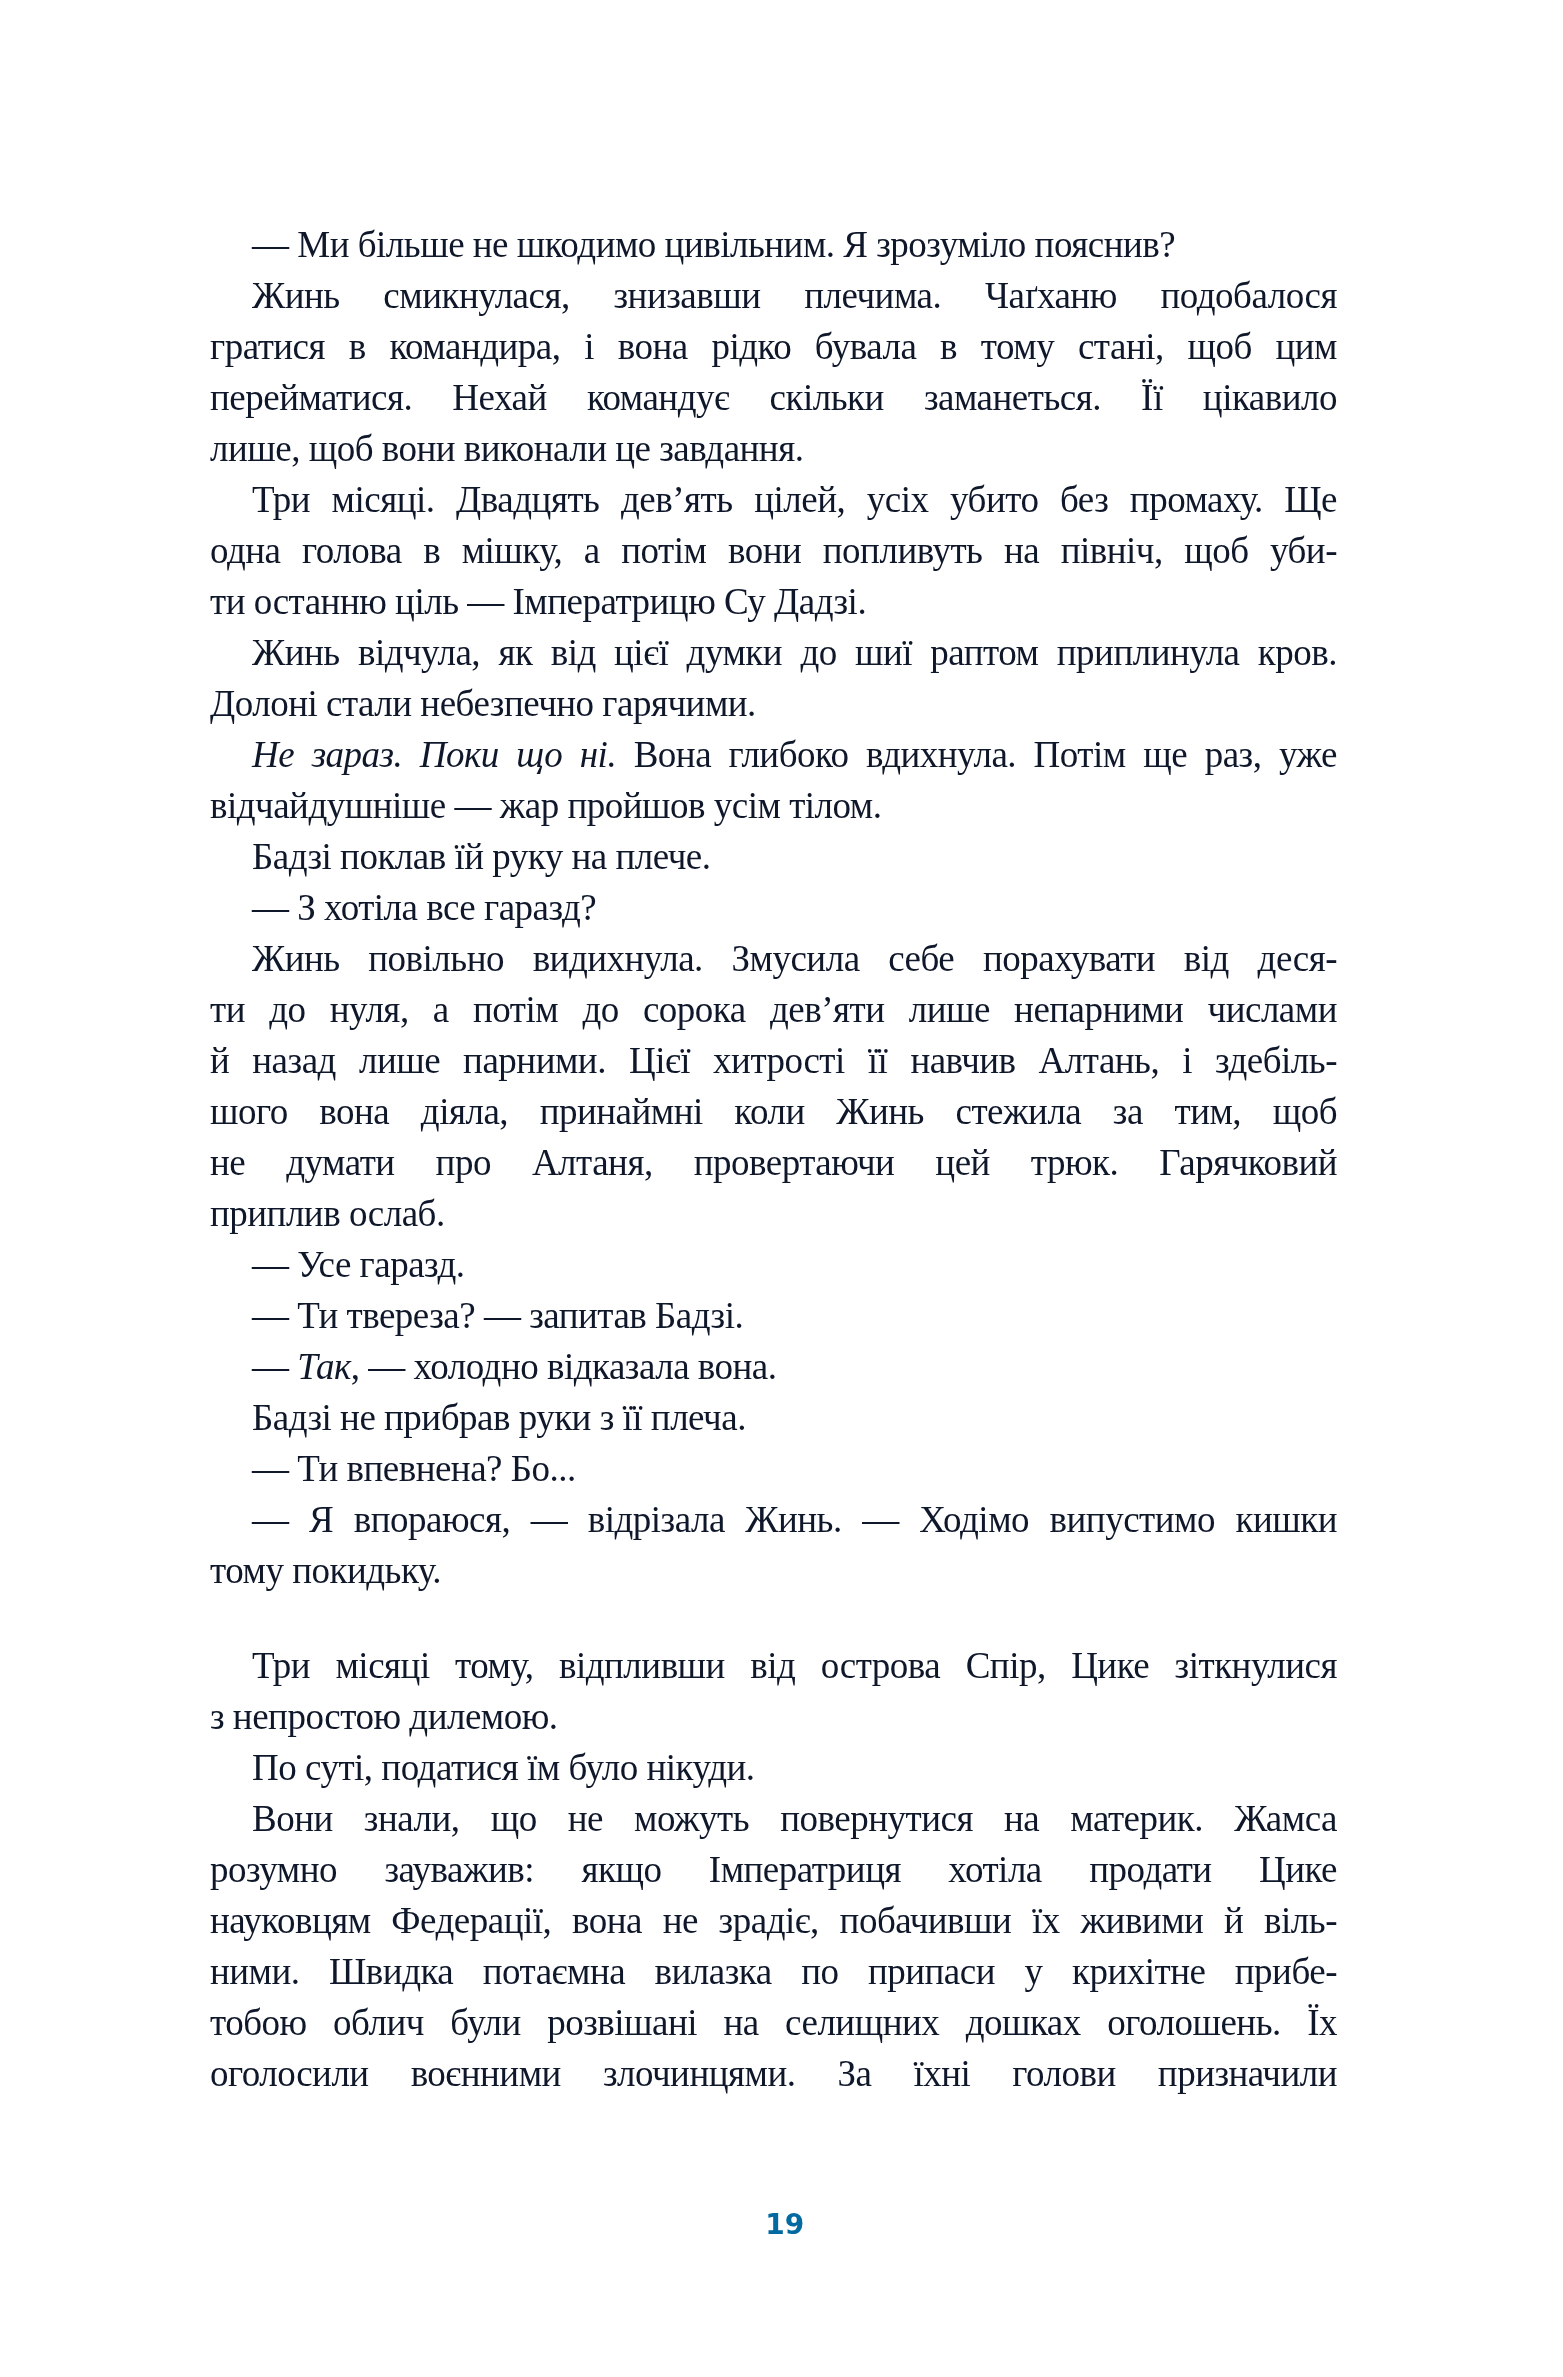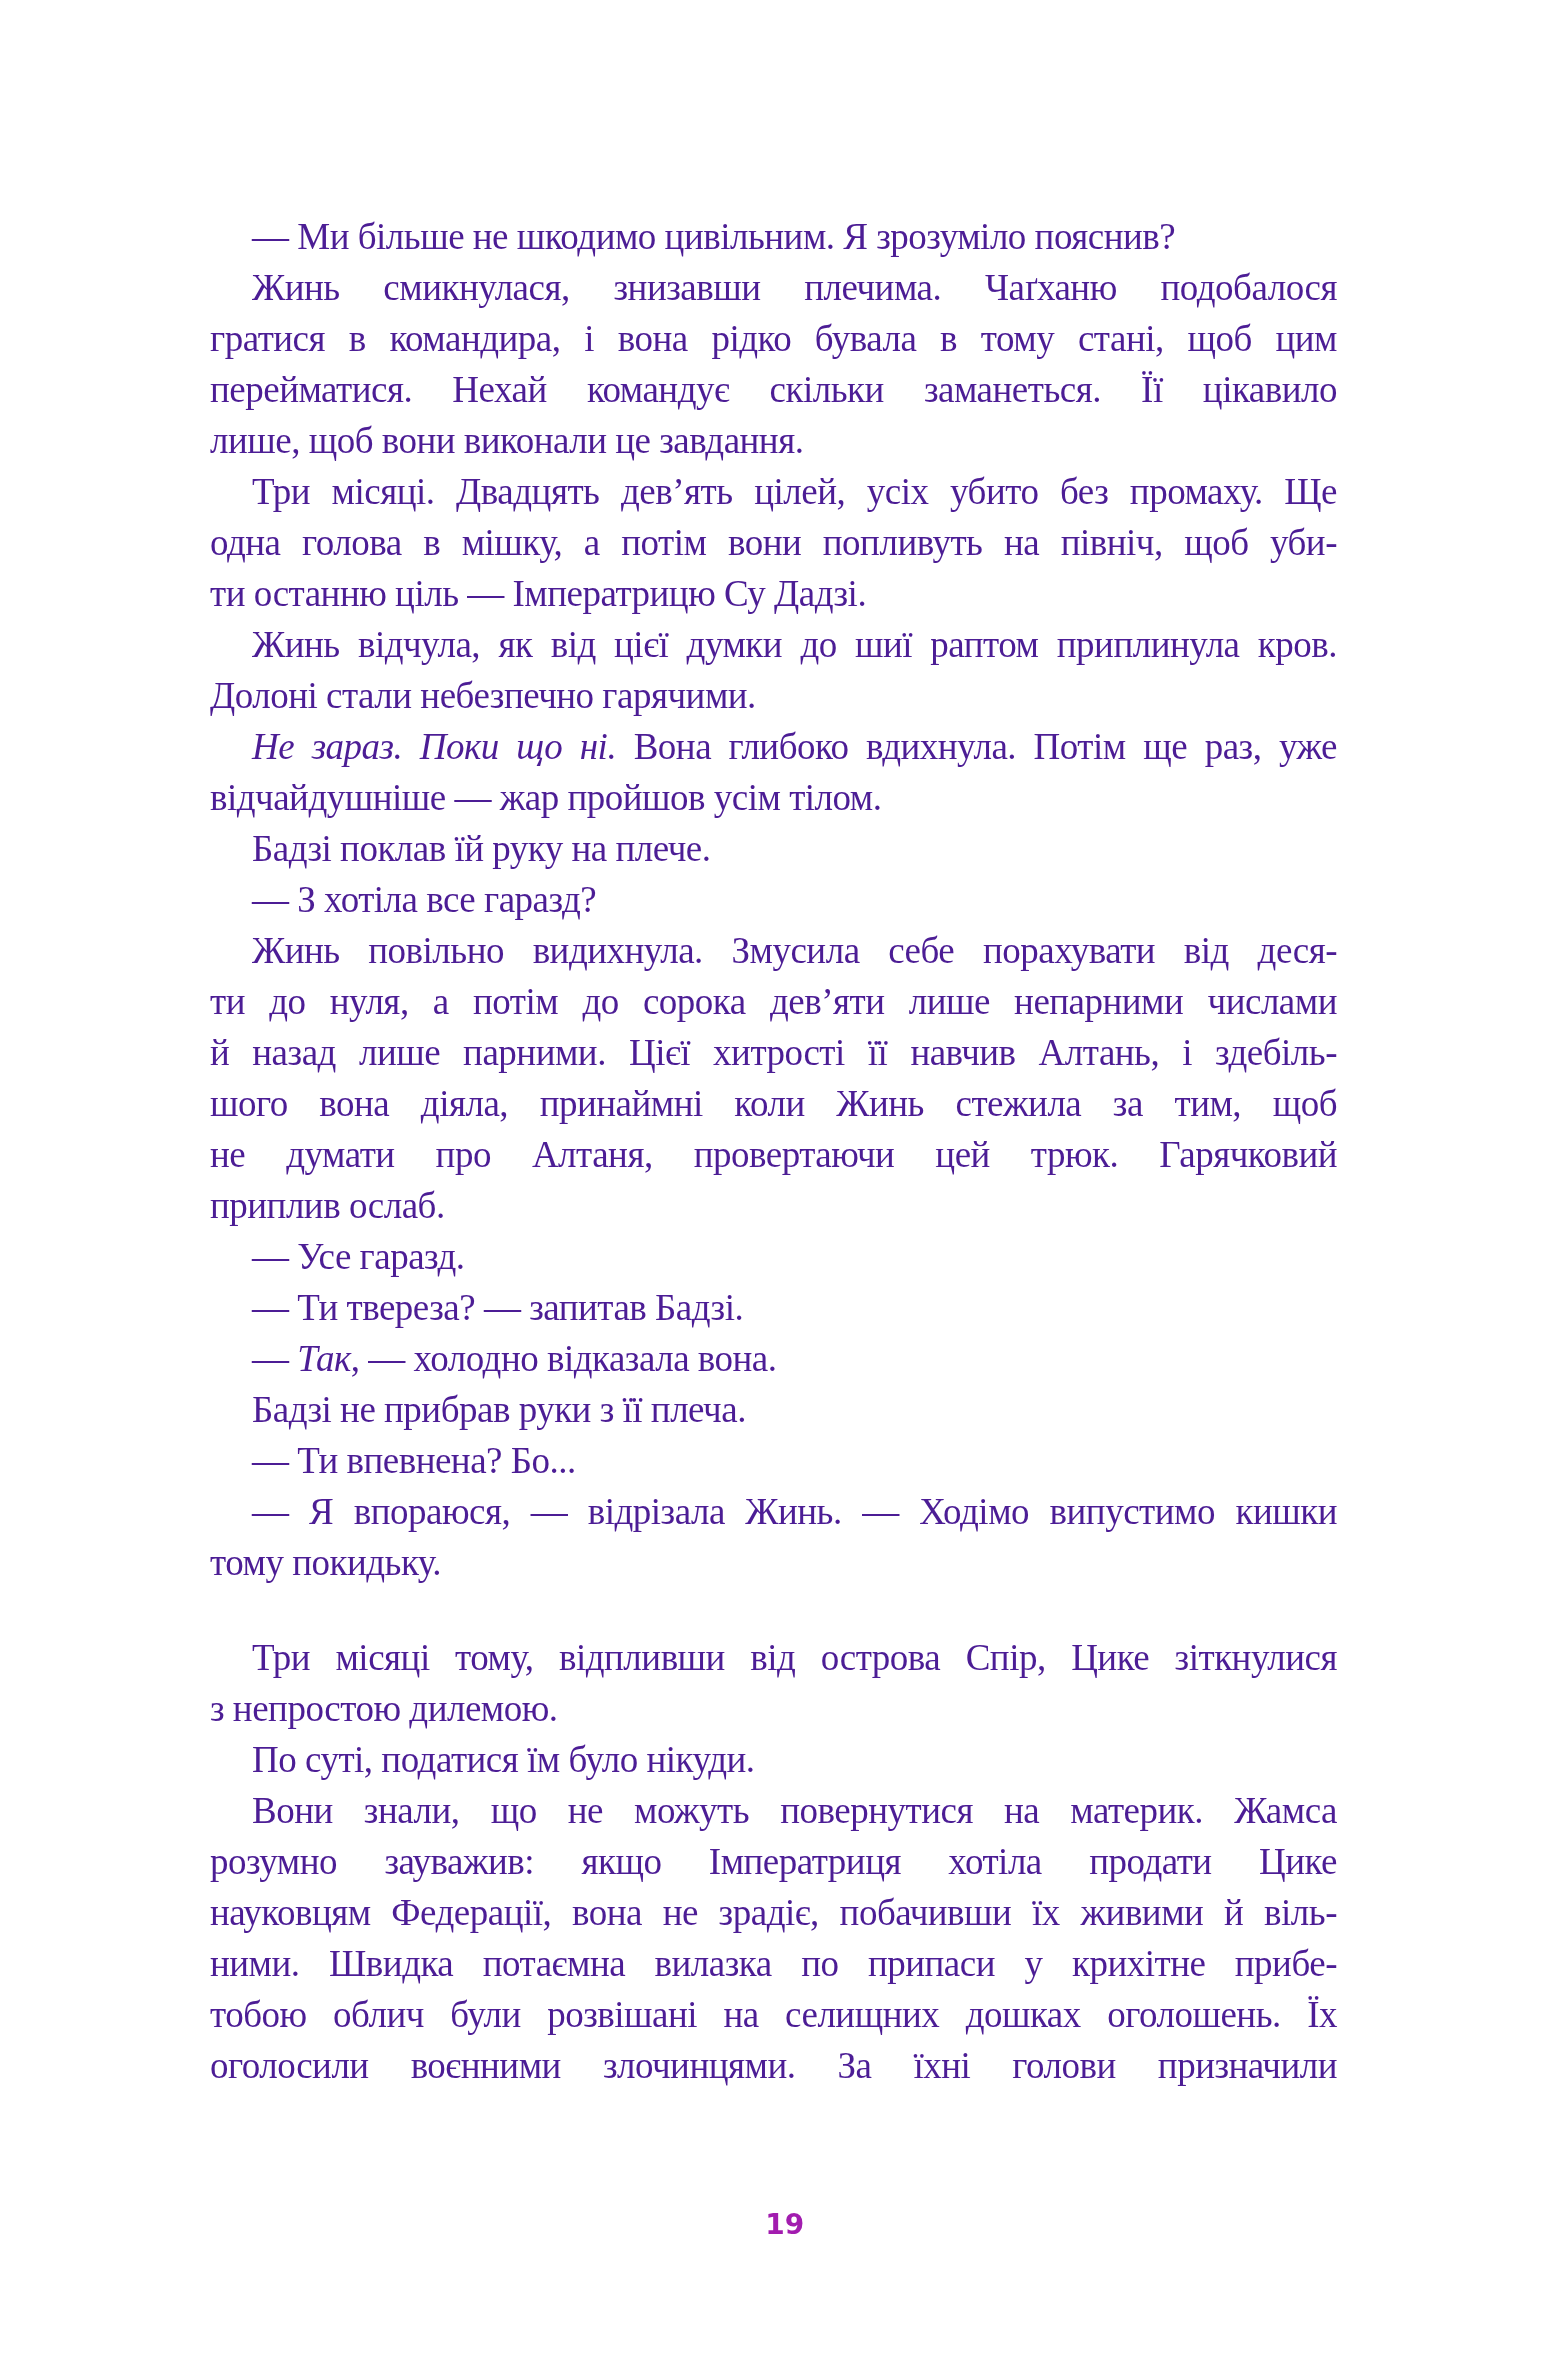--- a/index.html
+++ b/index.html
@@ -2,37 +2,37 @@
 <html style="font-size:13px"><head>
 <meta charset="utf-8">
 <style>
   html, body { margin: 0; padding: 0; background: #ffffff; }
   body { width: 1563px; height: 2377px; position: relative; overflow: hidden; }
   .page {
     position: absolute; left: 0; top: 0; width: 1563px; height: 2377px;
     background: #ffffff;
   }
   .text-block {
-    position: absolute; left: 210px; top: 211px; width: 1127px;
+    position: absolute; left: 210px; top: 219px; width: 1127px;
     font-family: "Liberation Serif", "DejaVu Serif", serif;
-    font-size: 37px; line-height: 51px; color: #4c1d95;
+    font-size: 37px; line-height: 51px; color: #0f172a;
     letter-spacing: -0.5px;
   }
   .line {
     display: block; height: 51px; white-space: nowrap;
     text-align: justify; text-align-last: justify; overflow: visible;
   }
   .line.last { text-align: left; text-align-last: left; }
   .line.indent { padding-left: 42px; }
   .gap { display: block; height: 44px; }
   .it { font-style: italic; }
   .page-number {
     position: absolute; left: 0; width: 1563px; top: 2208px; text-align: center;
     font-family: "DejaVu Sans", "Liberation Sans", sans-serif;
-    font-size: 28px; font-weight: bold; color: #a21caf; padding-left: 6.5px; box-sizing: border-box;
+    font-size: 28px; font-weight: bold; color: #0369a1; padding-left: 6.5px; box-sizing: border-box;
   }
 </style>
 </head>
 <body>
 
 <div class="page">
   <div class="text-block">
     <div id="section1">
         <div class="line indent last">— Ми більше не шкодимо цивільним. Я зрозуміло пояснив?</div>
         <div class="line indent">Жинь смикнулася, знизавши плечима. Чаґханю подобалося</div>

